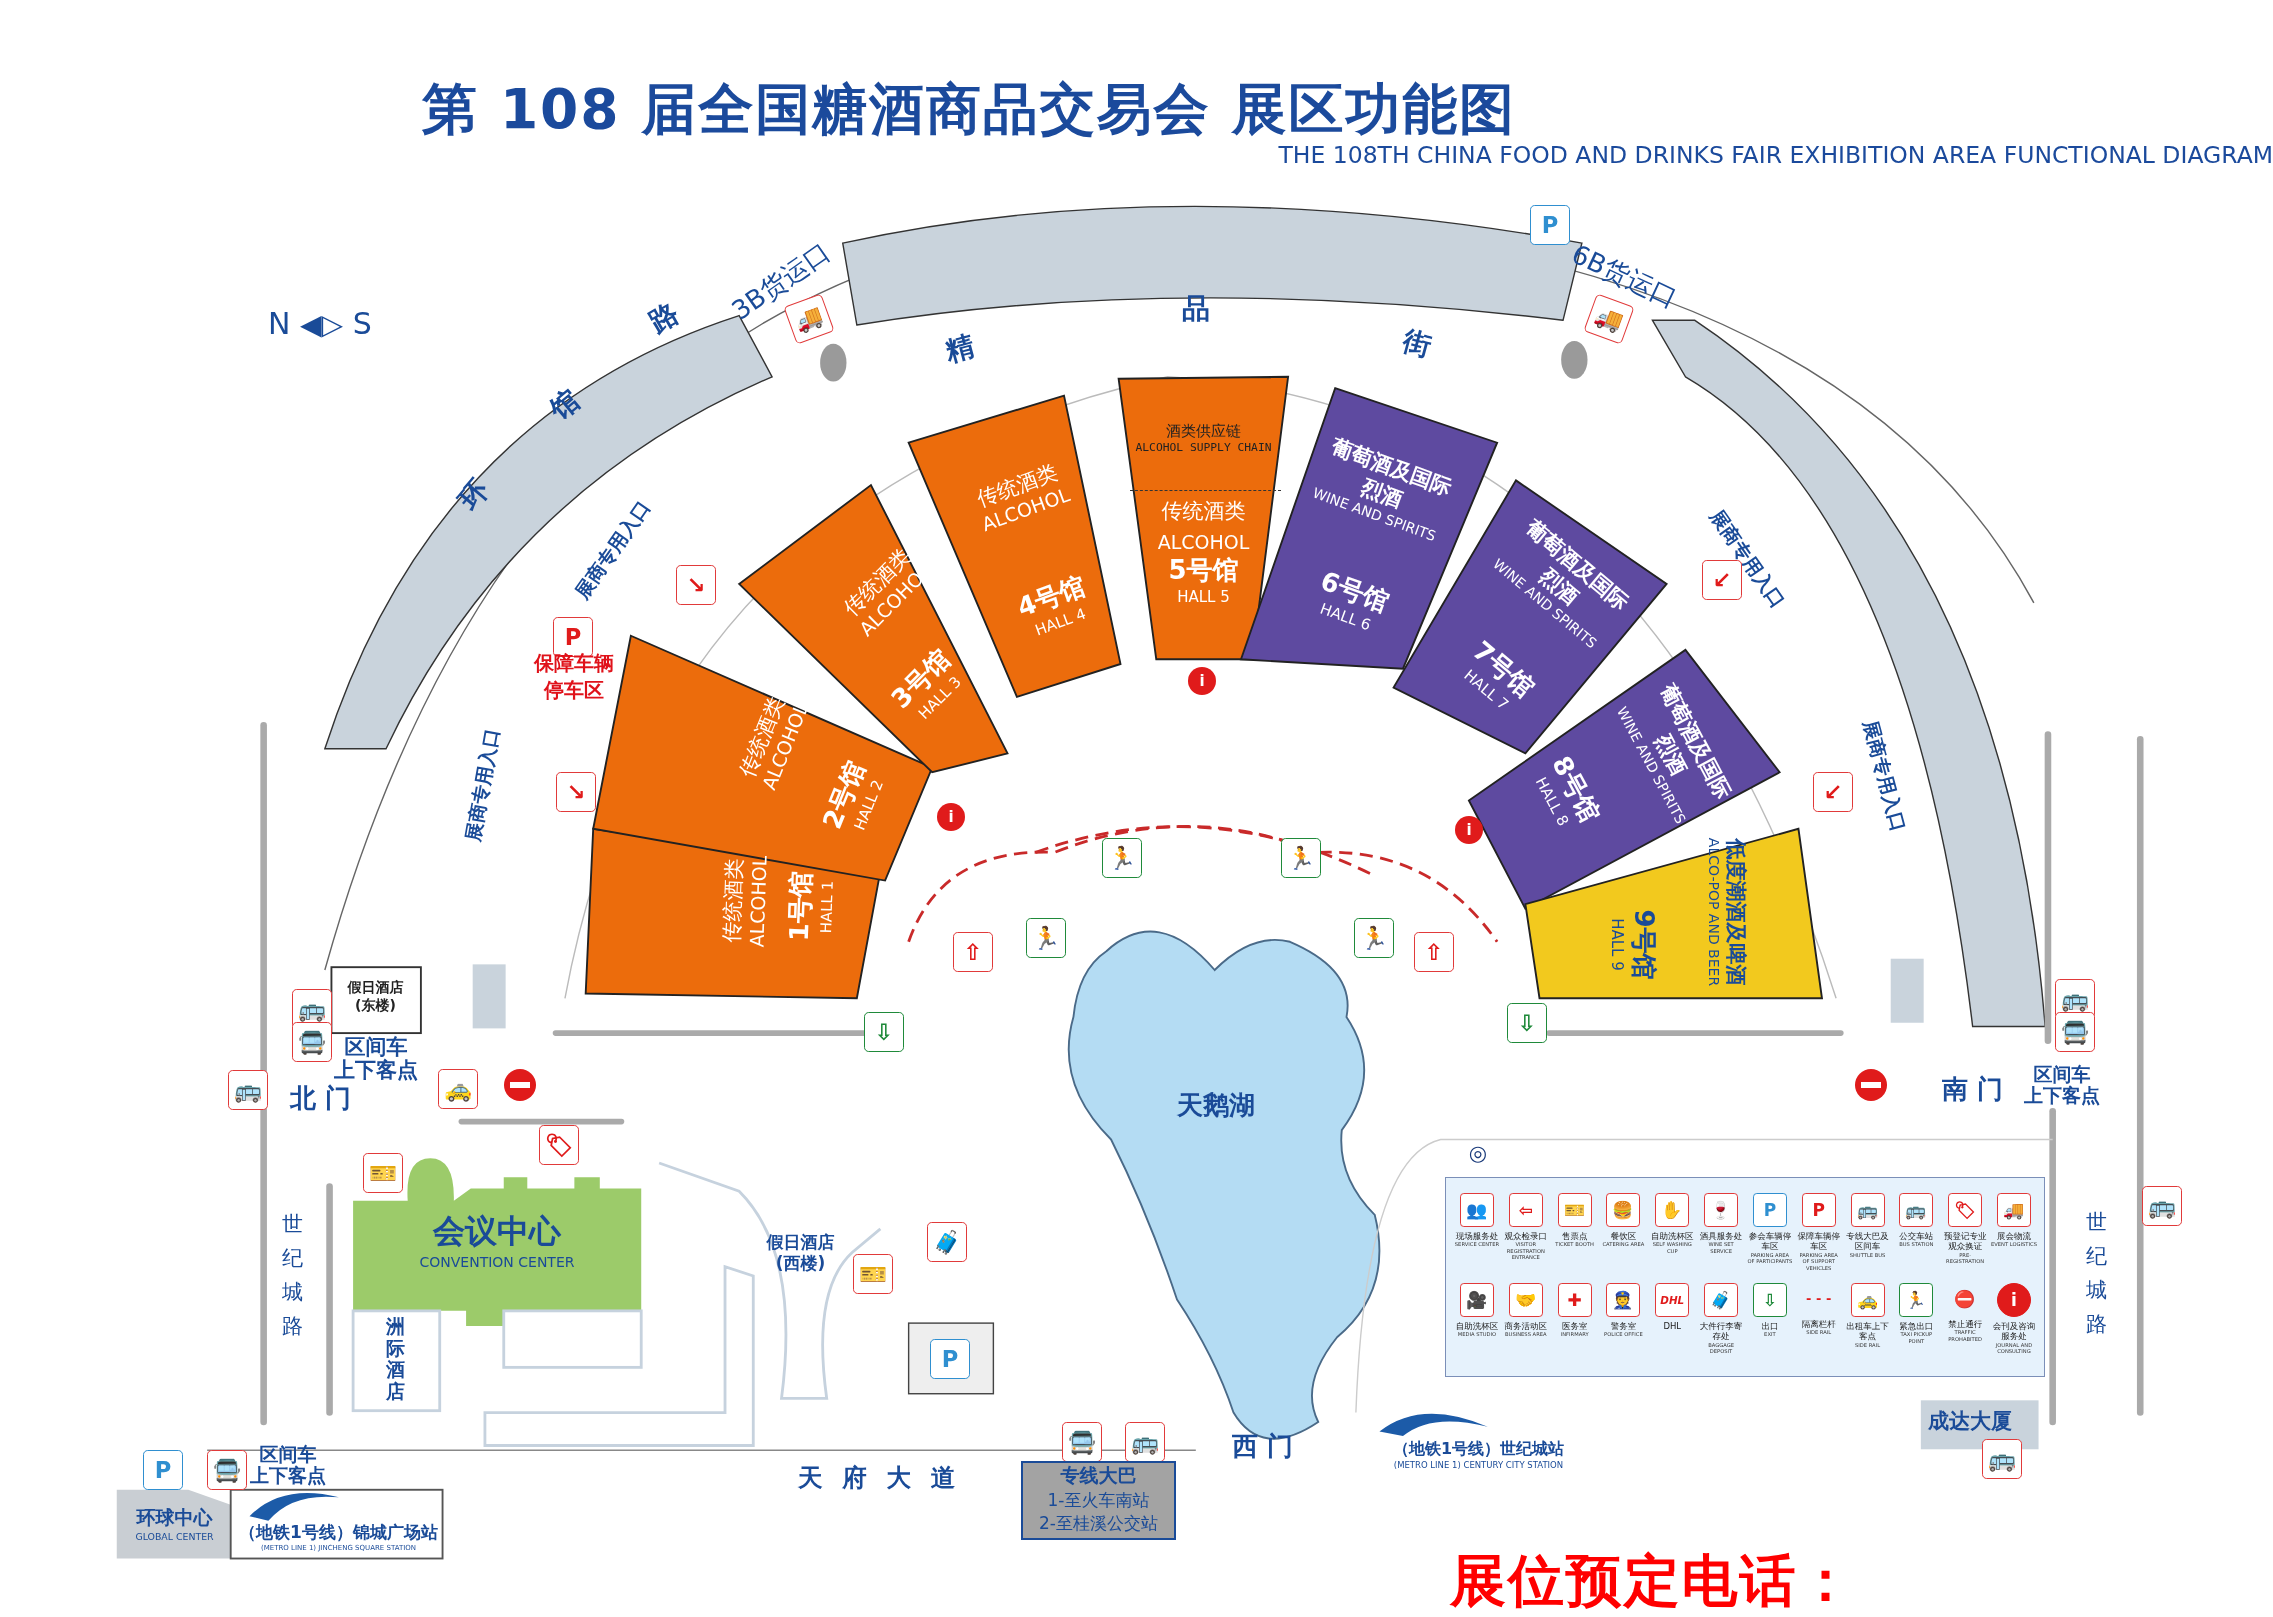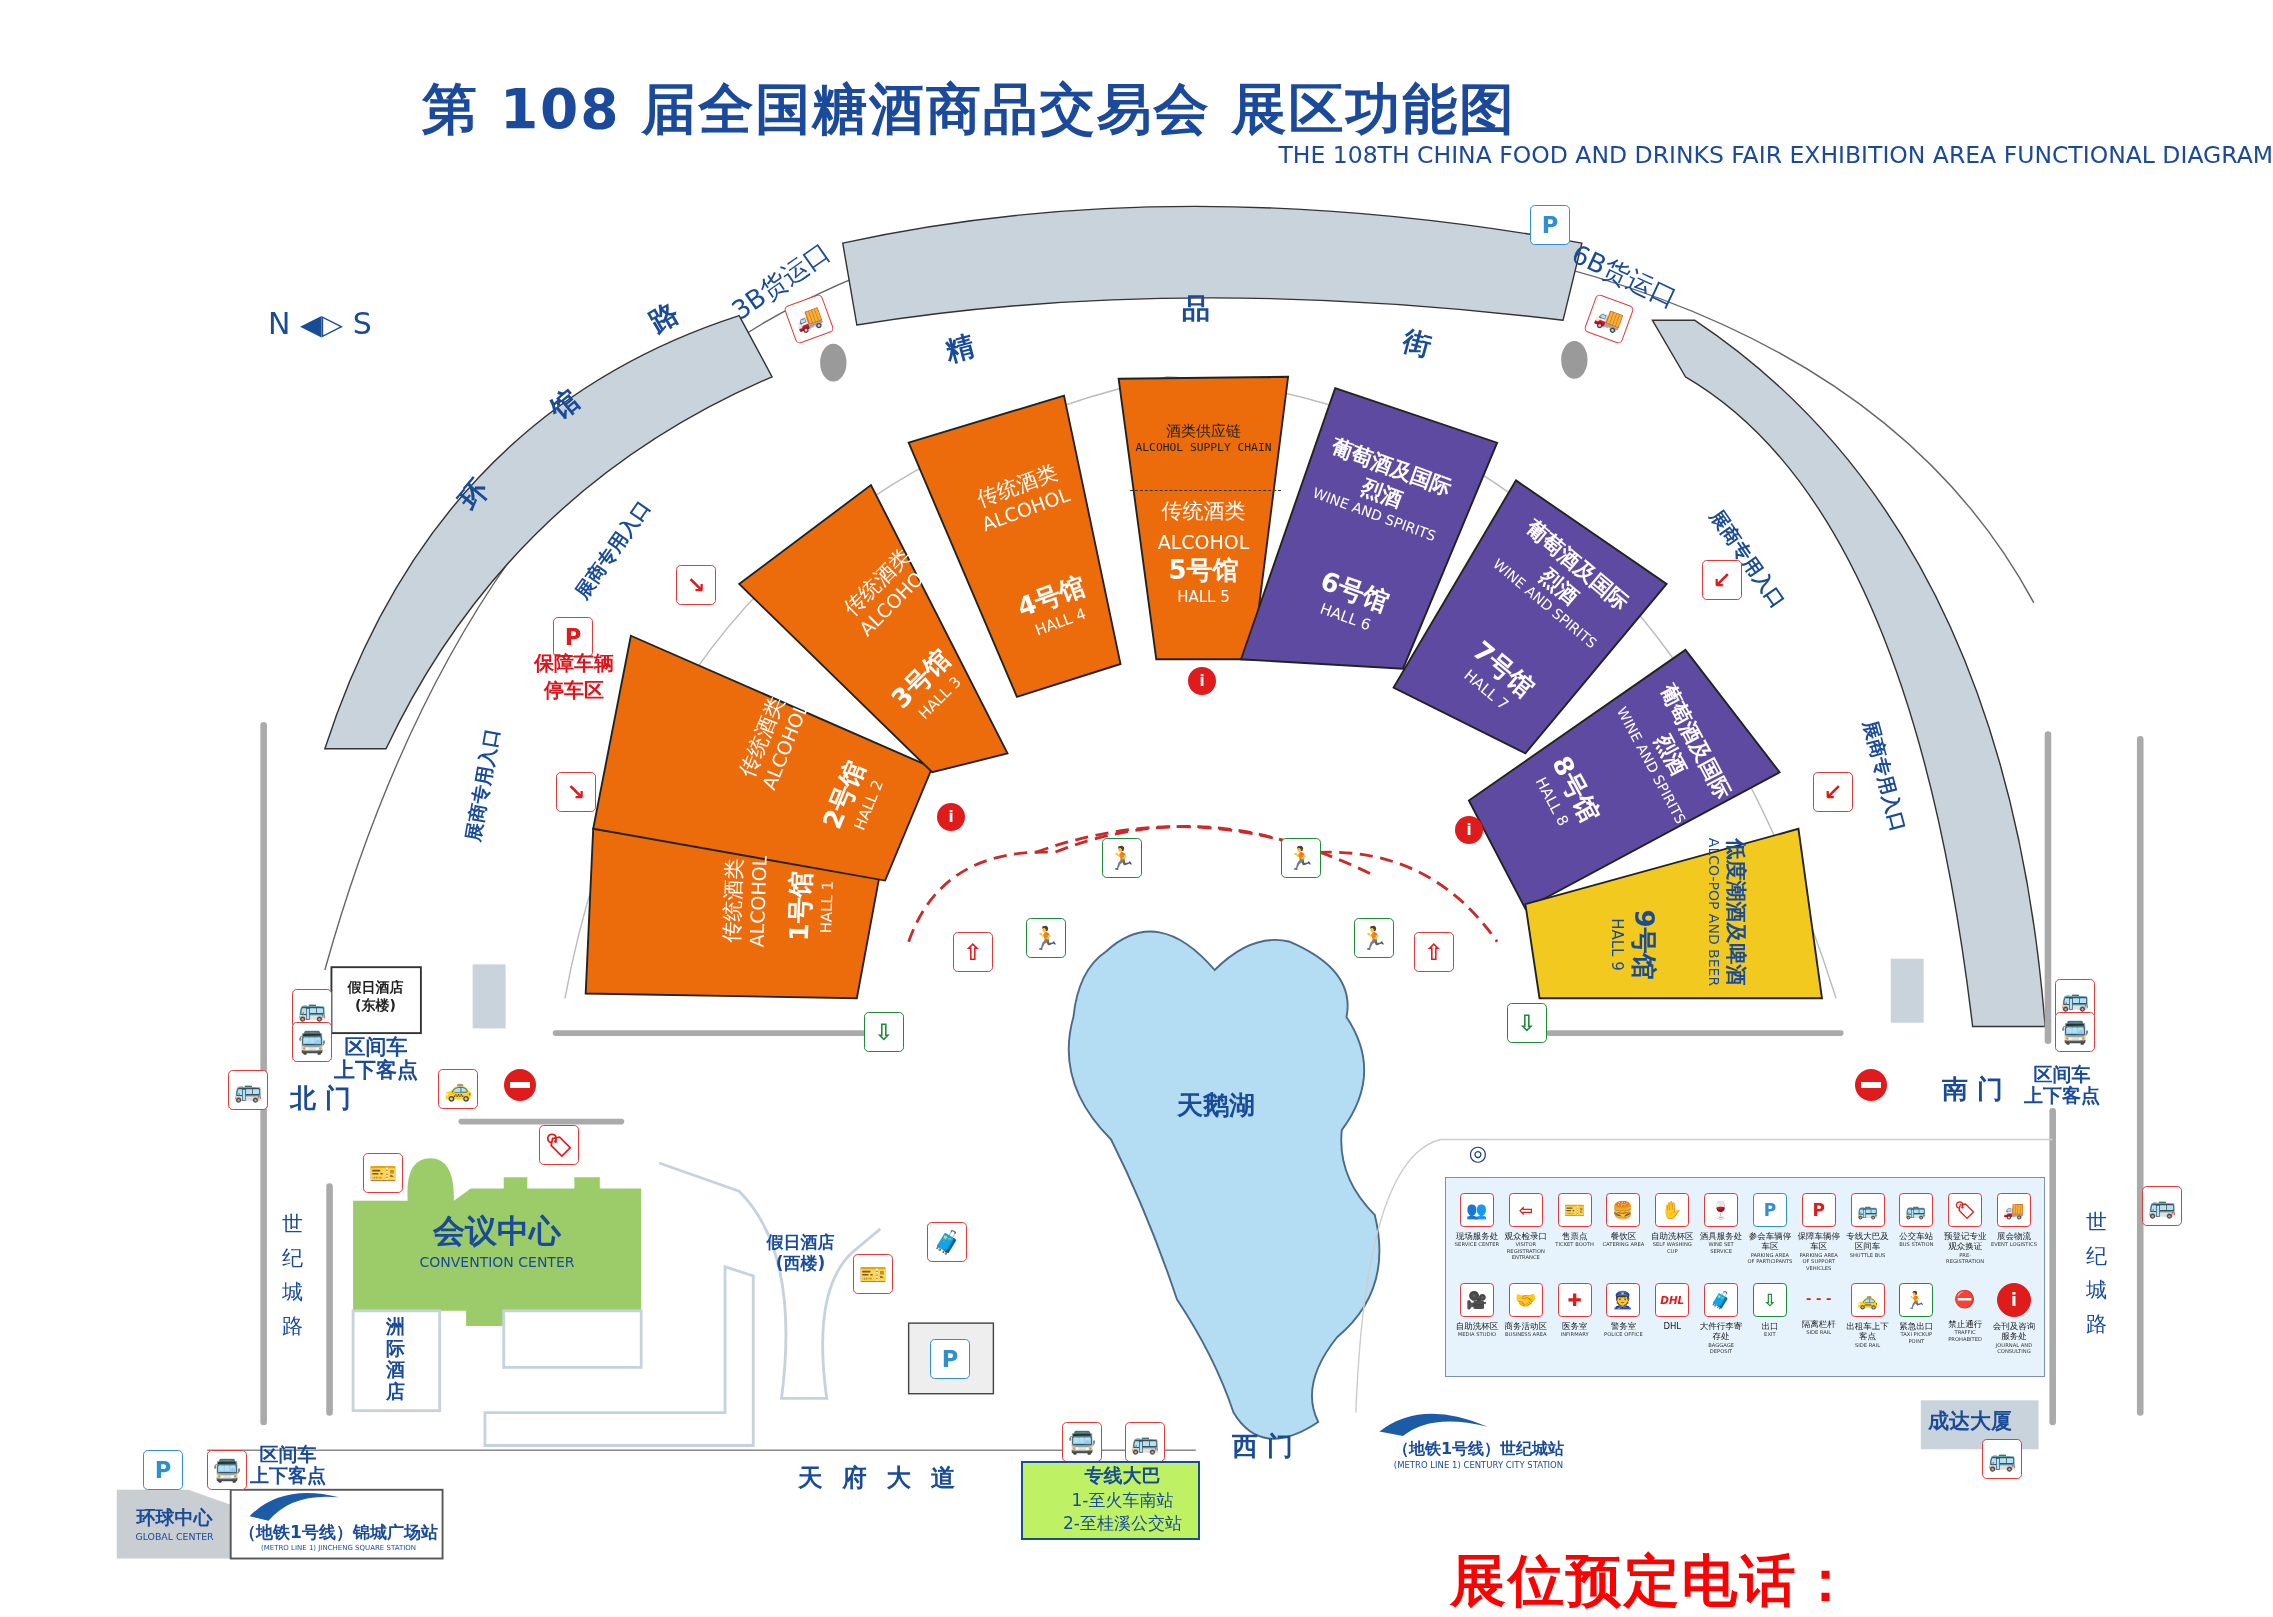--- a/index.html
+++ b/index.html
@@ -14,21 +14,21 @@
 .ic{position:absolute;width:38px;height:38px;border:1.9px solid #e13a3a;border-radius:4.7px;background:#fff;color:#e01b1b;font-size:22.6px;line-height:38px;text-align:center;font-weight:bold;}
 .ic.p-blue{border-color:#2f8fd0;color:#2f8fd0;}
 .ic.green{border-color:#1f8a3a;color:#1f8a3a;}
 .legend{left:1445px;top:1177px;width:598px;height:198px;background:#e6f2fc;border:1.9px solid #7b8fb8;}
 .leg-row{position:absolute;left:7.5px;width:584px;display:flex;justify-content:space-between;}
 .leg-item{width:47px;text-align:center;}
 .leg-icon{width:32px;height:32px;margin:0 auto;border:1.4px solid #e13a3a;border-radius:3.8px;background:#fff;color:#e01b1b;font-size:17px;line-height:32px;font-weight:bold;}
 .leg-zh{font-size:8.5px;color:#222;margin-top:3.8px;line-height:10.4px;}
 .leg-en{font-size:5.2px;color:#333;line-height:6.6px;}
 .phone{left:1450px;top:1544px;color:#f00;font-size:56px;font-weight:bold;letter-spacing:1.9px;}
-.box{border:2.8px solid #1a4b98;background:#bef264;padding-left:24px;}
+.box{border:2.8px solid #1a4b98;background:#a3a3a3;}
 </style>
 </head>
 <body>
 
 <svg width="2273" height="1618" viewBox="0 0 2414 1718">
 
   <path d="M 345 1030 Q 560 260 1230 225" fill="none" stroke="#666" stroke-width="1.5"></path>
   <path d="M 1230 225 Q 1950 250 2160 640" fill="none" stroke="#666" stroke-width="1.5"></path>
 
   <path d="M 345 795 Q 460 440 785 335 L 820 400 Q 540 520 410 795 Z" fill="#c9d3dc" stroke="#333" stroke-width="1.5"></path>

